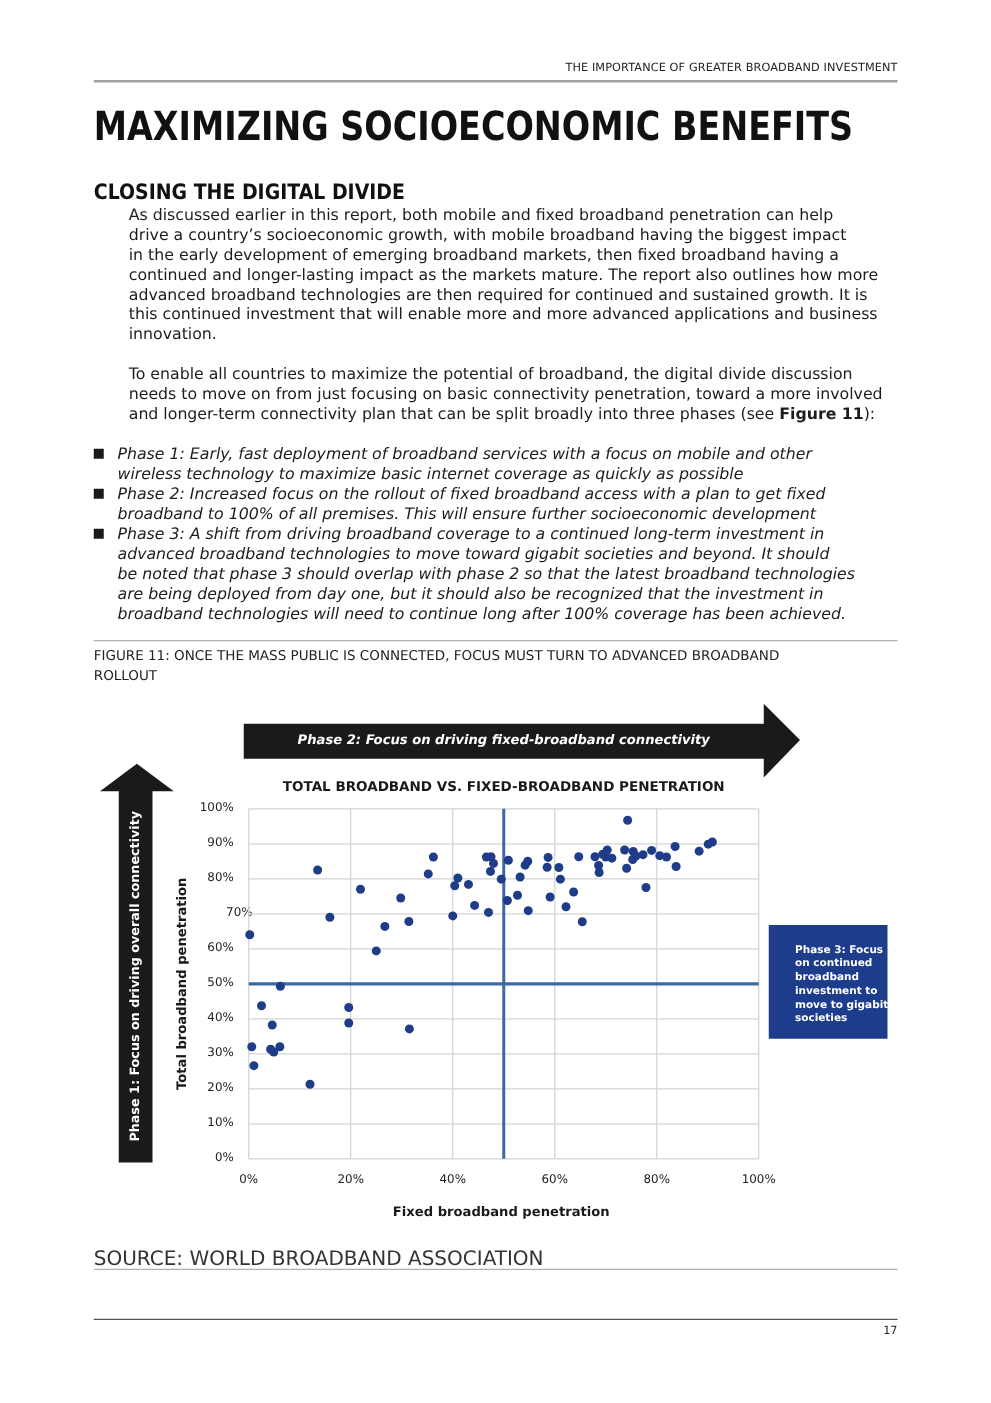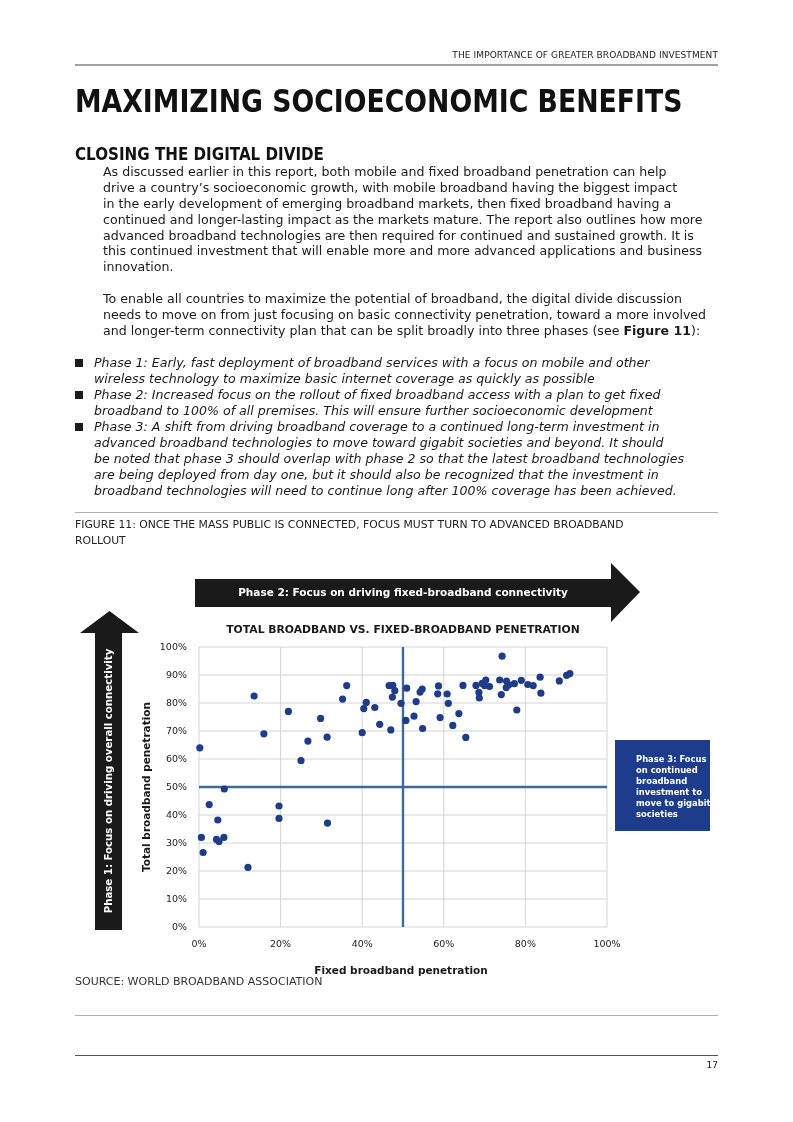--- a/index.html
+++ b/index.html
@@ -25,25 +25,25 @@
   .caption { top: 517px; left: 75px; font-size: 10.8px; line-height: 16px; color: #222; }
   .caption .ln { display: block; height: 16px; white-space: nowrap; }
   .chart-title { top: 623px; left: 153px; width: 500px; text-align: center; font-size: 10.8px; line-height: 14px; font-weight: bold; color: #1a1a1a; white-space: nowrap; }
   .ytick { left: 147px; width: 40px; text-align: right; font-size: 9.5px; line-height: 12px; color: #222; }
   .xtick { width: 40px; text-align: center; font-size: 9.5px; line-height: 12px; color: #222; top: 938px; }
   .axis-label { font-size: 10.5px; line-height: 14px; font-weight: bold; color: #1a1a1a; text-align: center; white-space: nowrap; }
   .ylabel { left: 36px; top: 780px; width: 220px; transform: rotate(-90deg); transform-origin: 110px 7px; }
   .xlabel { left: 251px; top: 963px; width: 300px; }
   .phase1-text { left: -41.5px; top: 774px; width: 300px; text-align: center; transform: rotate(-90deg); transform-origin: 150px 7px;
                  font-size: 10.2px; line-height: 14px; font-weight: bold; color: #ffffff; white-space: nowrap; }
-  .phase2-text { left: 195px; top: 585px; width: 416px; text-align: center; font-size: 10.5px; line-height: 14px; font-weight: bold; color: #ffffff; white-space: nowrap; }
+  .phase2-text { left: 195px; top: 585px; width: 416px; text-align: center; font-size: 10.5px; line-height: 14px; font-weight: bold; color: #ffffff; white-space: nowrap; font-style: italic; }
   .phase3-box { left: 615px; top: 740px; width: 95px; height: 91px; background: #1e3c8c; }
   .phase3-text { position: absolute; left: 8px; top: 13.5px; font-size: 8.4px; line-height: 11px; font-weight: bold; color: #ffffff; margin-left: 13px; }
   .phase3-text .ln { display: block; height: 11px; white-space: nowrap; }
-  .source { top: 975px; left: 75px; font-size: 11px; line-height: 14px; color: #333; white-space: nowrap; }
+  .source { top: 1000px; left: 75px; font-size: 16px; line-height: 14px; color: #333; white-space: nowrap; }
   .source-rule { top: 1015px; height: 1px; background: #b0b0b0; }
   .footer-rule { top: 1055px; height: 1px; background: #555555; }
   .page-number { top: 1059px; right: 75px; font-size: 9px; line-height: 12px; color: #222; }
   svg { position: absolute; overflow: visible; }
 </style>
 </head>
 <body>
 
 <div class="abs running-header nowrap">THE IMPORTANCE OF GREATER BROADBAND INVESTMENT</div>
 <div class="rule header-rule"></div>
@@ -106,21 +106,21 @@
 <div class="abs chart-title">TOTAL BROADBAND VS. FIXED-BROADBAND PENETRATION</div>
 
 <div class="abs axis-label ylabel">Total broadband penetration</div>
 <div class="abs ytick" style="top:921px;">0%</div>
 <div class="abs ytick" style="top:893px;">10%</div>
 <div class="abs ytick" style="top:865px;">20%</div>
 <div class="abs ytick" style="top:837px;">30%</div>
 <div class="abs ytick" style="top:809px;">40%</div>
 <div class="abs ytick" style="top:781px;">50%</div>
 <div class="abs ytick" style="top:753px;">60%</div>
-<div class="abs ytick" style="top:725px;">70%</div>
+<div class="abs ytick" style="top:725px;padding-left:15px;">70%</div>
 <div class="abs ytick" style="top:697px;">80%</div>
 <div class="abs ytick" style="top:669px;">90%</div>
 <div class="abs ytick" style="top:641px;">100%</div>
 
 <svg id="plot" style="left:199px;top:647px;" width="409" height="281">
   <g stroke="#d4d4d4" stroke-width="1">
     <line x1="0" y1="0" x2="0" y2="280"></line>
     <line x1="81.6" y1="0" x2="81.6" y2="280"></line>
     <line x1="163.2" y1="0" x2="163.2" y2="280"></line>
     <line x1="244.8" y1="0" x2="244.8" y2="280"></line>

